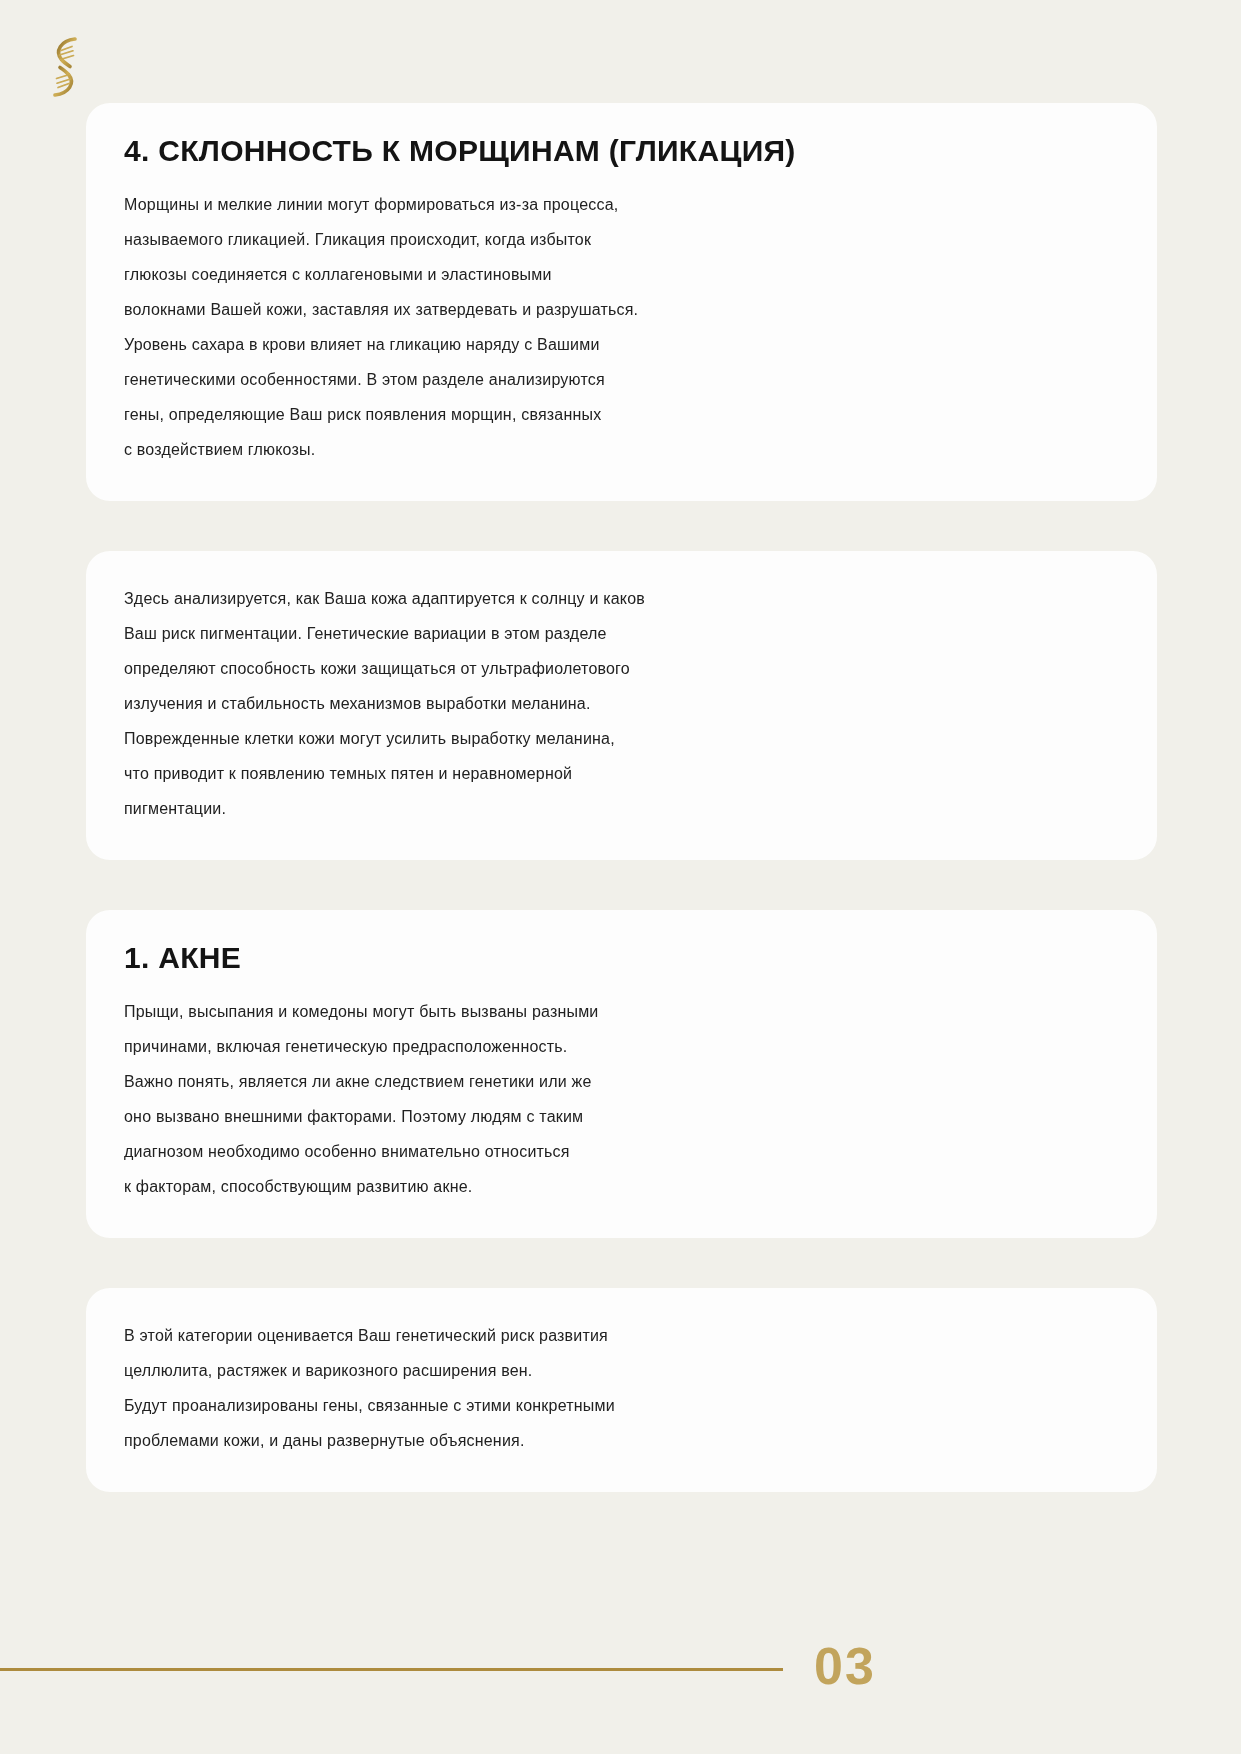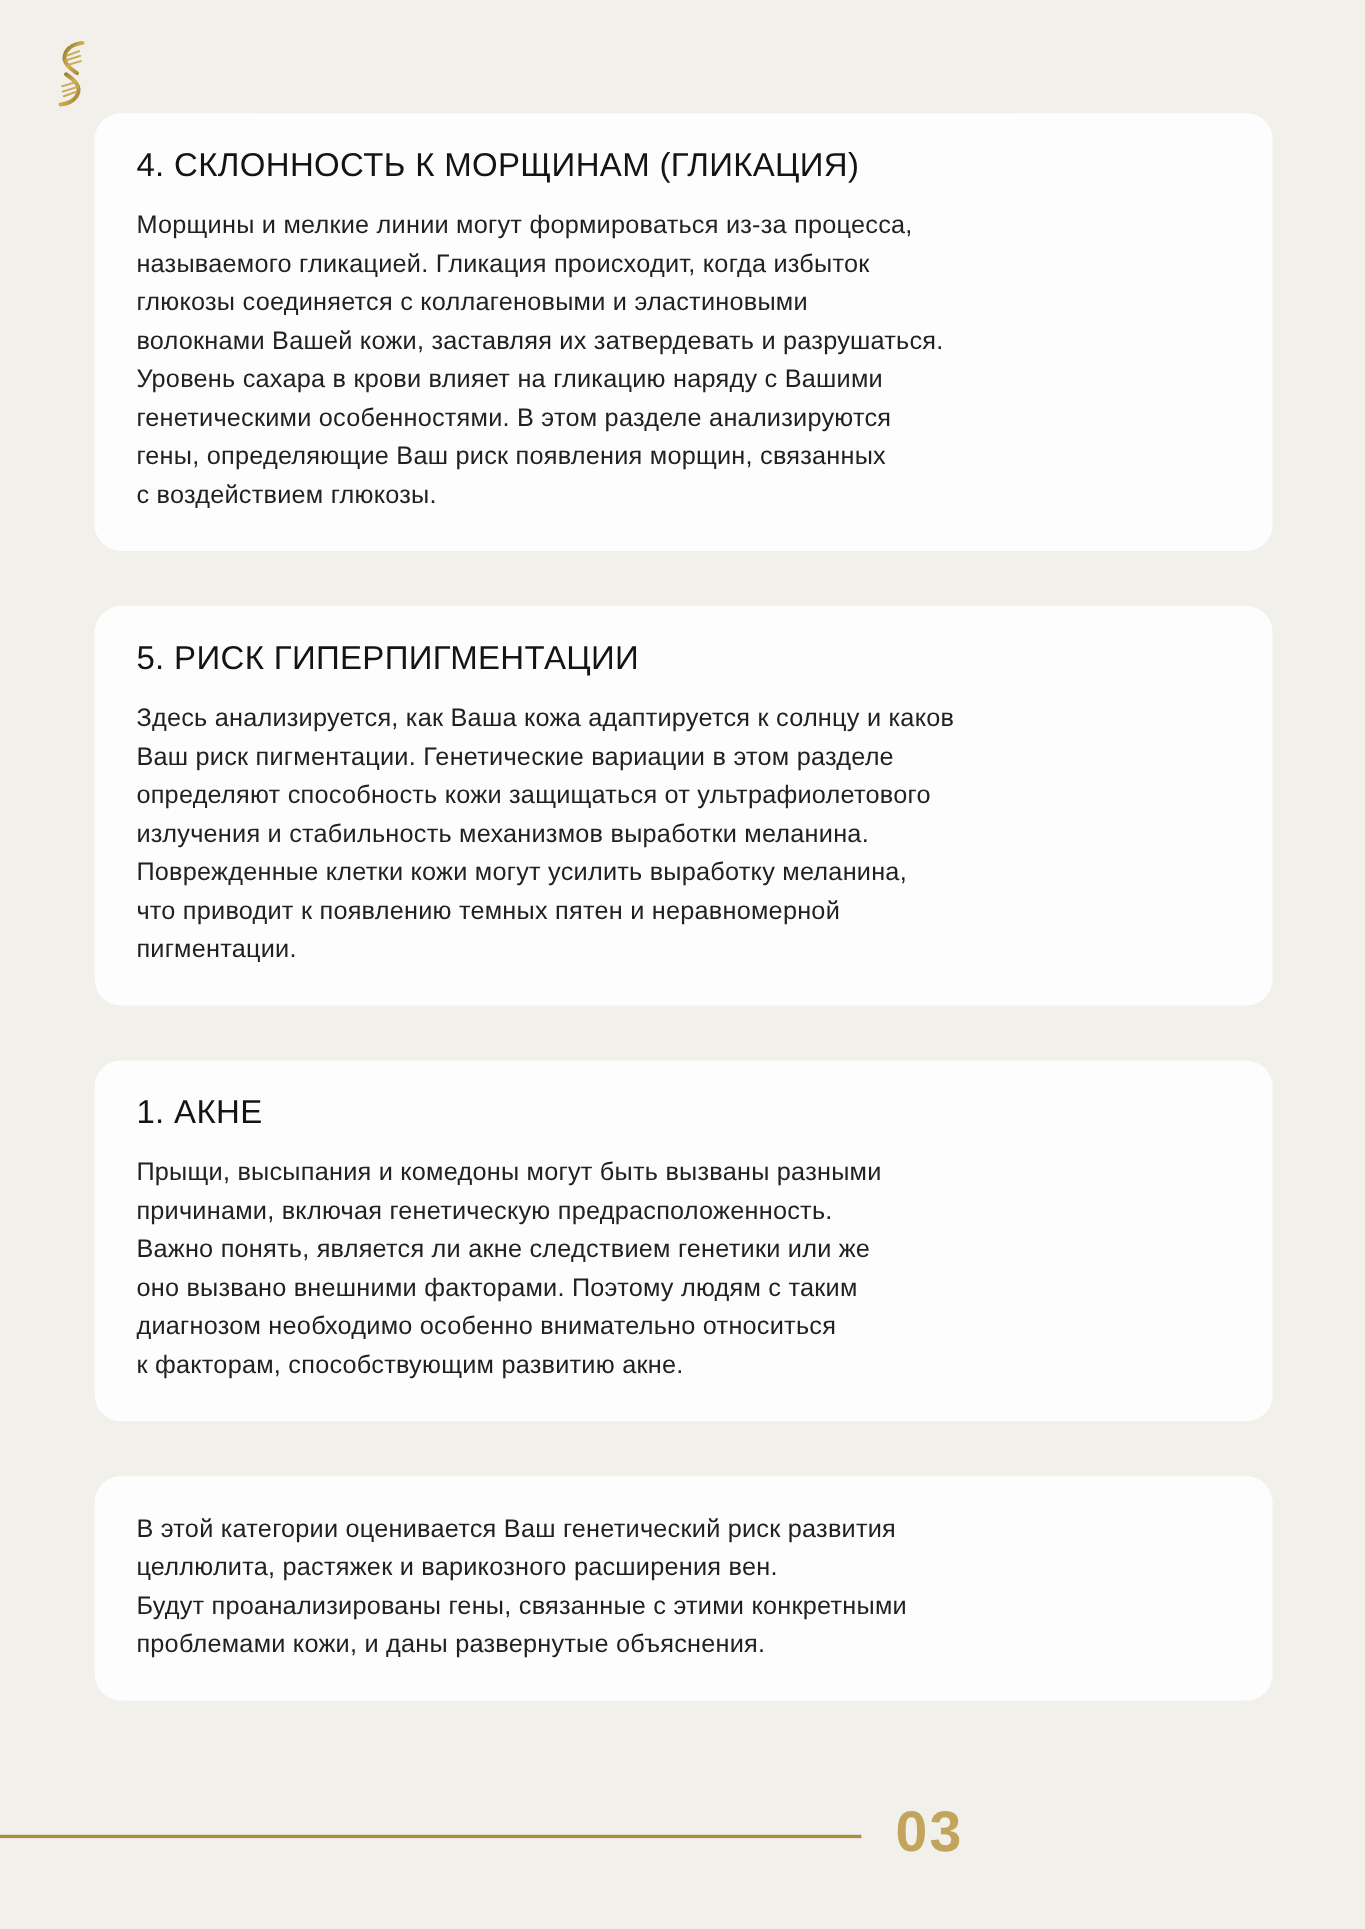--- a/index.html
+++ b/index.html
@@ -34,27 +34,27 @@
   }
   .card{
     background:var(--card);
     border-radius:24px;
     padding:30px 60px 34px 38px;
     margin-bottom:50px;
   }
   .card h2{
     font-size:30px;
     line-height:36px;
-    font-weight:400;
+    font-weight:700;
     color:var(--heading);
     letter-spacing:0.3px;
     margin-bottom:18px;
   }
   .card p{
-    font-size:23px;
+    font-size:16px;
     line-height:35px;
     color:var(--text);
     white-space:pre-line;
     letter-spacing:0.2px;
   }
   .footer-rule{
     position:absolute;
     left:0;
     top:1668px;
     width:783px;
@@ -105,21 +105,20 @@
 называемого гликацией. Гликация происходит, когда избыток
 глюкозы соединяется с коллагеновыми и эластиновыми
 волокнами Вашей кожи, заставляя их затвердевать и разрушаться.
 Уровень сахара в крови влияет на гликацию наряду с Вашими
 генетическими особенностями. В этом разделе анализируются
 гены, определяющие Ваш риск появления морщин, связанных
 с воздействием глюкозы.</p>
   </section>
 
   <section class="card">
-    <h2>5. РИСК ГИПЕРПИГМЕНТАЦИИ</h2>
     <p>Здесь анализируется, как Ваша кожа адаптируется к солнцу и каков
 Ваш риск пигментации. Генетические вариации в этом разделе
 определяют способность кожи защищаться от ультрафиолетового
 излучения и стабильность механизмов выработки меланина.
 Поврежденные клетки кожи могут усилить выработку меланина,
 что приводит к появлению темных пятен и неравномерной
 пигментации.</p>
   </section>
 
   <section class="card">

